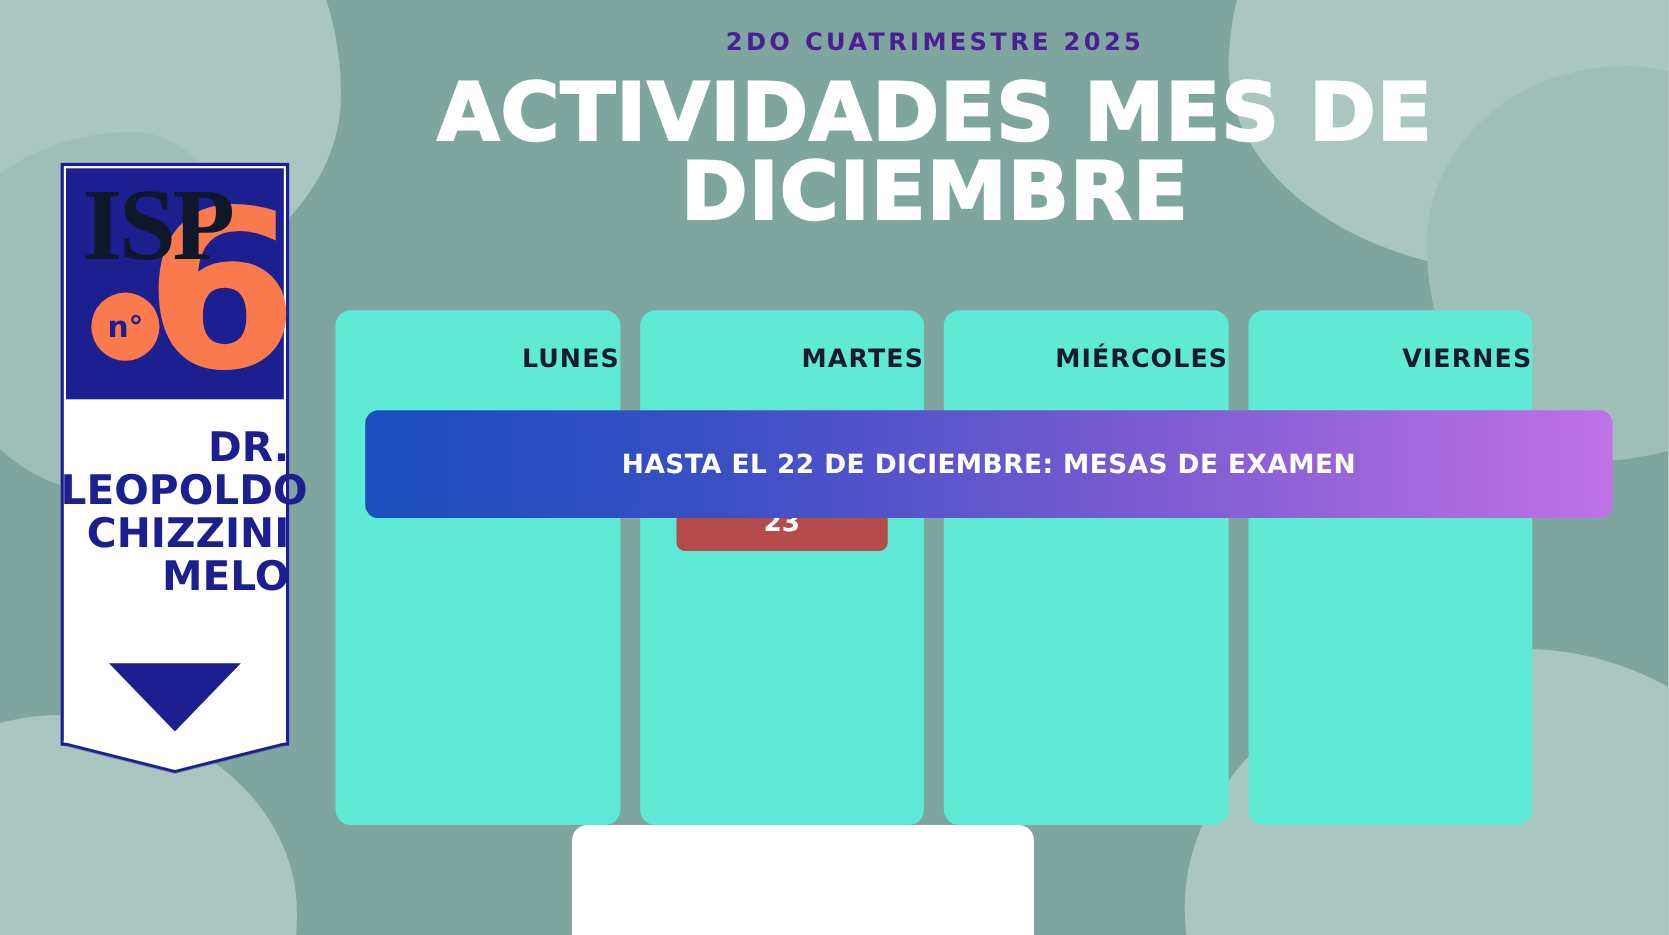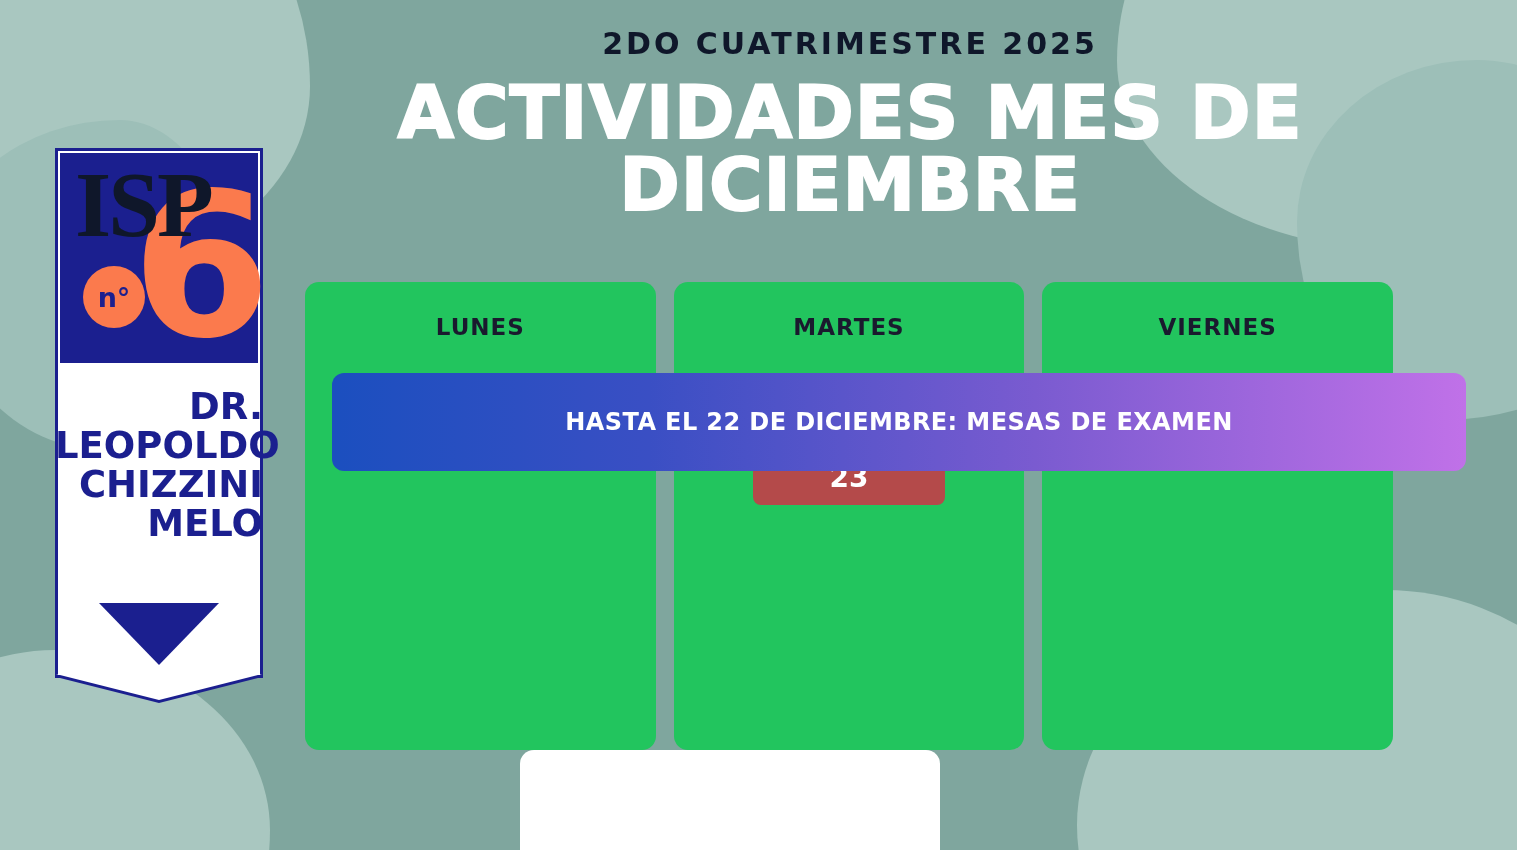--- a/index.html
+++ b/index.html
@@ -88,22 +88,22 @@
   
   .header {
     position: absolute;
     left: 300px;
     top: 26px;
     width: 1100px;
     text-align: center;
     z-index: 5;
   }
   .kicker {
-    color: #0f172a;
-    font-size: 30px;
+    color: #4c1d95;
+    font-size: 22px;
     font-weight: bold;
     letter-spacing: 3px;
     margin: 0 0 6px 0;
     font-family: "DejaVu Sans", sans-serif;
   }
   .title {
     color: #ffffff;
     font-size: 73px;
     line-height: 0.98;
     font-weight: bold;
@@ -233,25 +233,25 @@
     top: 282px;
     width: 1088px;
     height: 468px;
     display: flex;
     gap: 18px;
     z-index: 4;
   }
   .day-col {
     position: relative;
     flex: 1;
-    background: #22c55e;
+    background: #5eead4;
     border-radius: 14px;
     display: flex;
     flex-direction: column;
-    align-items: center;
+    align-items: flex-end;
   }
   .day-head {
     margin-top: 32px;
     font-size: 23px;
     font-weight: bold;
     color: #1a1a2e;
     letter-spacing: 1px;
     font-family: "DejaVu Sans", sans-serif;
     text-transform: uppercase;
   }
@@ -270,21 +270,21 @@
     text-align: center;
     font-size: 19px;
     font-weight: bold;
     line-height: 1.12;
     padding: 10px 4px 12px 4px;
     font-family: "DejaVu Sans", sans-serif;
     text-transform: uppercase;
   }
   .event .ev-day {
     display: block;
-    font-size: 28px;
+    font-size: 24px;
   }
 
   .banner {
     position: absolute;
     left: 332px;
     top: 373px;
     width: 1134px;
     height: 98px;
     border-radius: 12px;
     background: linear-gradient(90deg, #1b4fbf 0%, #3a4fc4 28%, #7a5bd0 62%, #c071e8 100%);
@@ -340,20 +340,24 @@
 
     <div class="day-col">
       <div class="day-head">MARTES</div>
       <div class="events">
         <div class="event" style="background:#b44a4a;">
           <span class="ev-day">23</span>
         </div>
       </div>
     </div>
 
+    <div class="day-col">
+      <div class="day-head">MIÉRCOLES</div>
+      <div class="events"></div>
+    </div>
 
 
     <div class="day-col">
       <div class="day-head">VIERNES</div>
       <div class="events"></div>
     </div>
 
   </div>
 
   <div class="banner">

